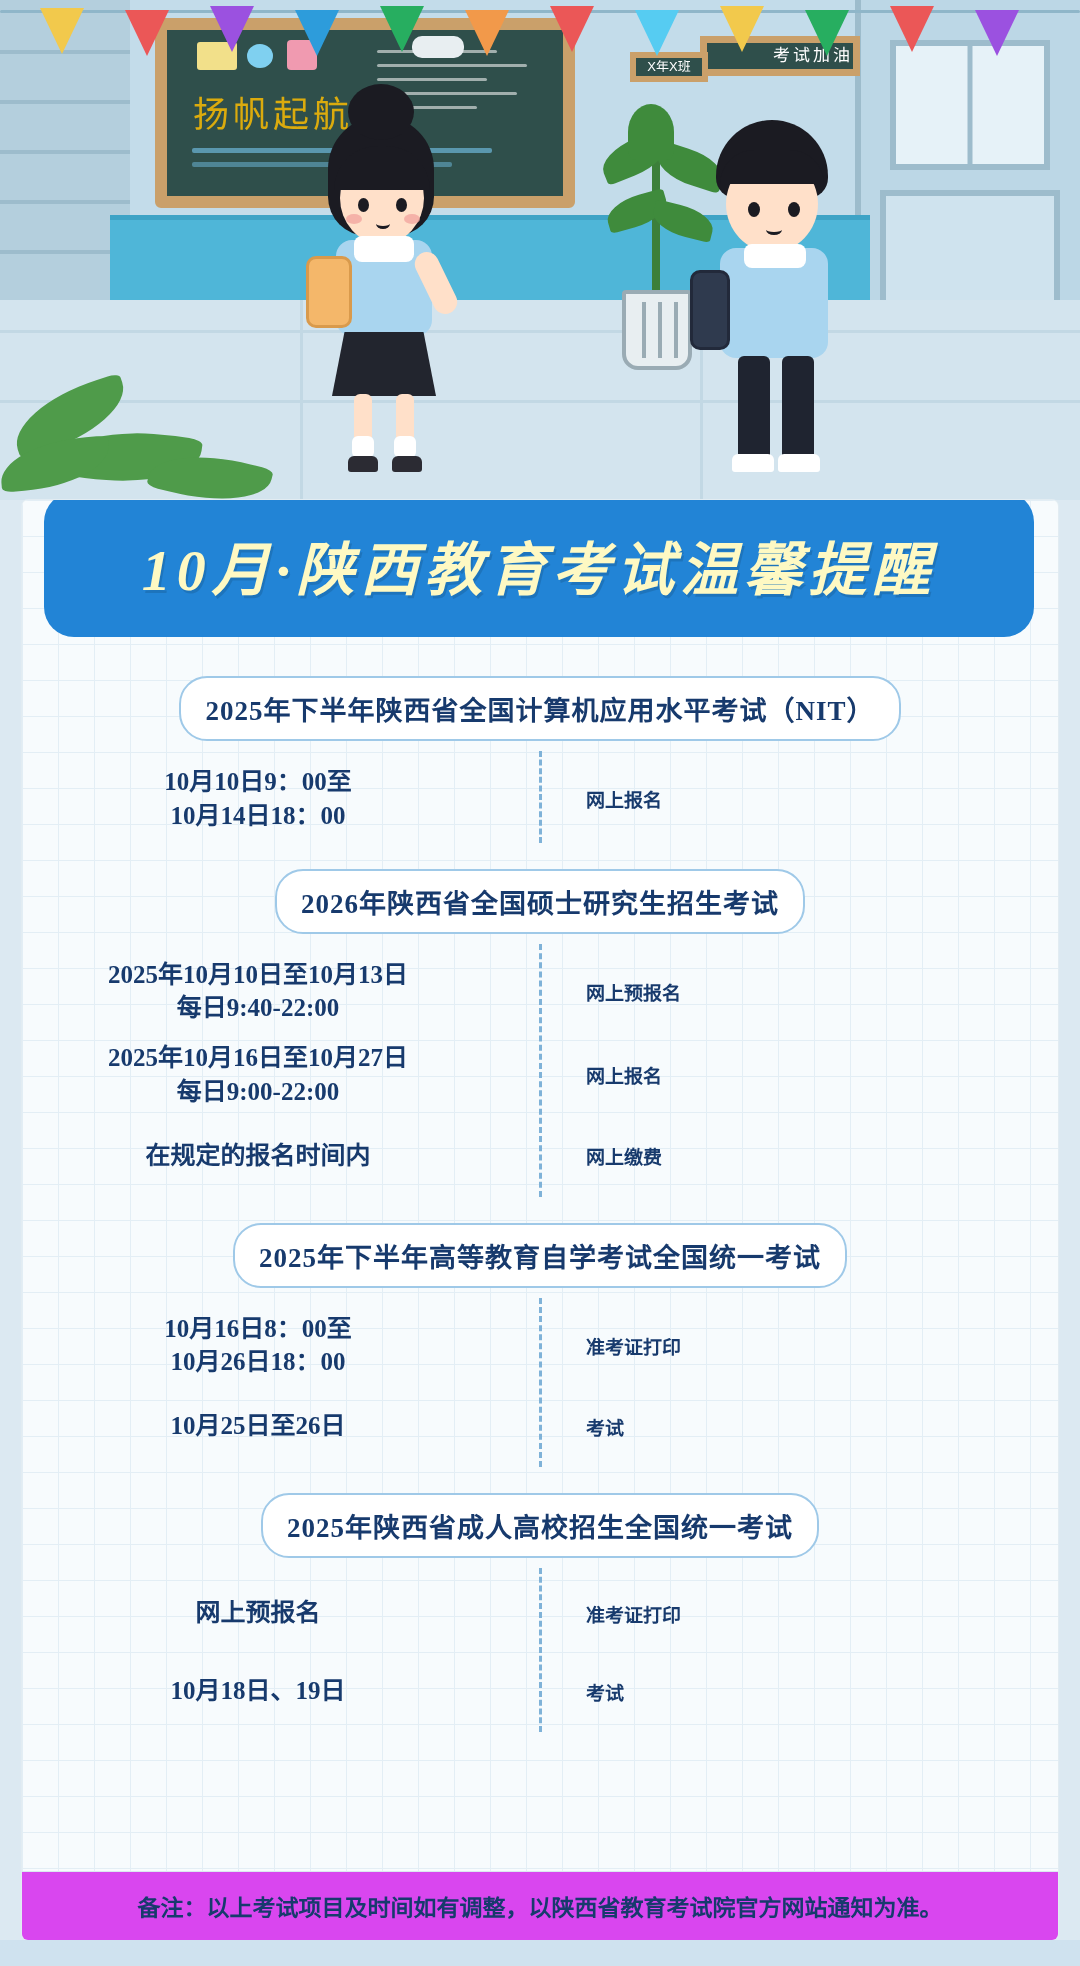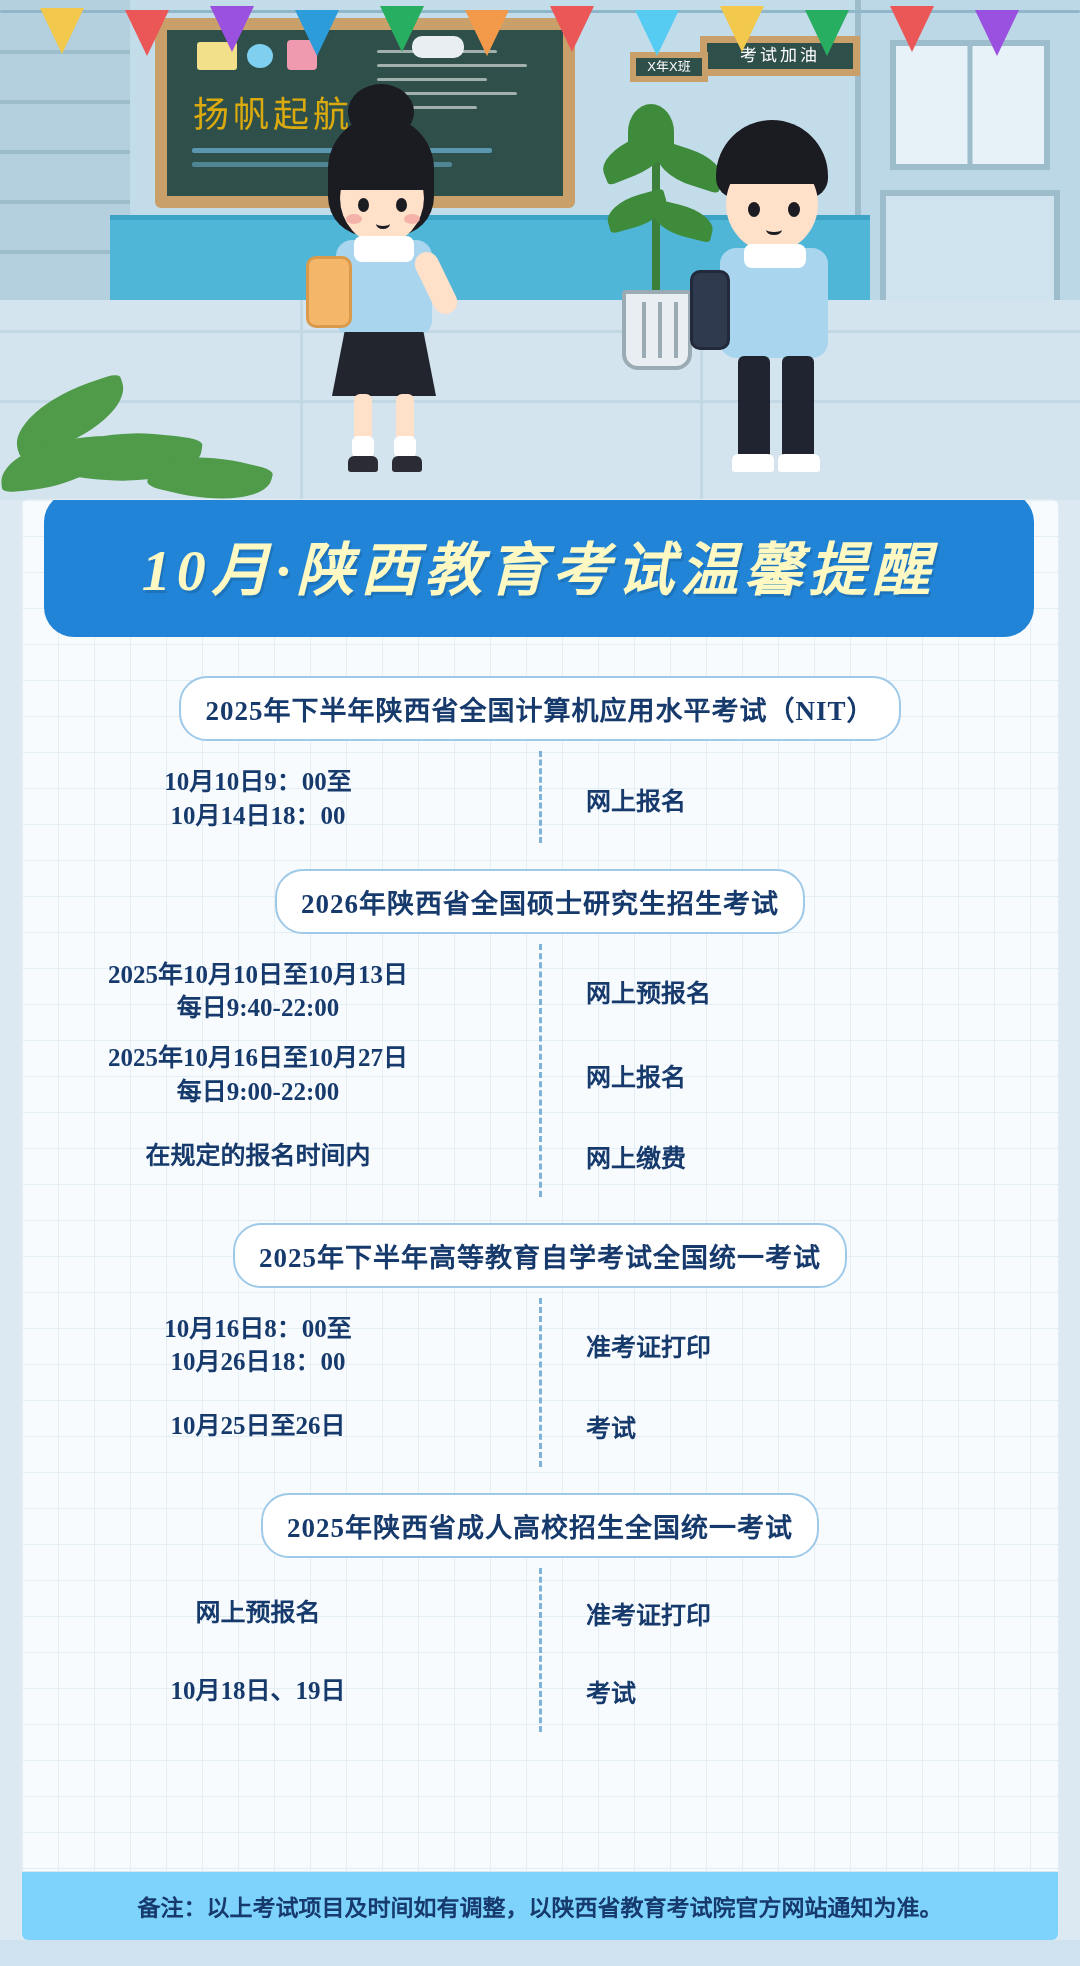--- a/index.html
+++ b/index.html
@@ -79,21 +79,21 @@
   
   .sign-board {
     position: absolute;
     left: 700px; top: 36px;
     width: 160px; height: 40px;
     background: #2f4f4b;
     border: 7px solid #caa06a;
     box-sizing: border-box;
     color: #fff;
     font-size: 17px;
-    text-align: center;
+    text-align: right;
     line-height: 26px;
     letter-spacing: 3px;
   }
   .sign-board2 {
     position: absolute;
     left: 630px; top: 52px;
     width: 78px; height: 30px;
     background: #2f4f4b;
     border: 6px solid #caa06a;
     box-sizing: border-box;
@@ -297,37 +297,37 @@
     font-family: "Liberation Serif", serif;
     line-height: 1.35;
   }
   .row .what {
     width: 50%;
     box-sizing: border-box;
     padding-left: 46px;
     text-align: left;
     color: #173a6d;
     font-weight: bold;
-    font-size: 25px;
+    font-size: 19px;
     font-family: "Liberation Serif", serif;
   }
 
   .footnote {
     position: absolute;
     left: 0; right: 0; bottom: 0;
     height: 68px;
     display: flex;
     align-items: center;
     justify-content: center;
     color: #173a6d;
     font-size: 23px;
     font-weight: bold;
     font-family: "Liberation Serif", serif;
     border-top: 1px solid #dbe8f0;
-    background: #7dd3fc;
+    background: #d946ef;
   }
   .bottom-strip {
     position: absolute;
     left: 0; bottom: 0; width: 1080px; height: 26px;
     background: #cfe2ef;
   }
 </style>
 </head>
 <body>
 

